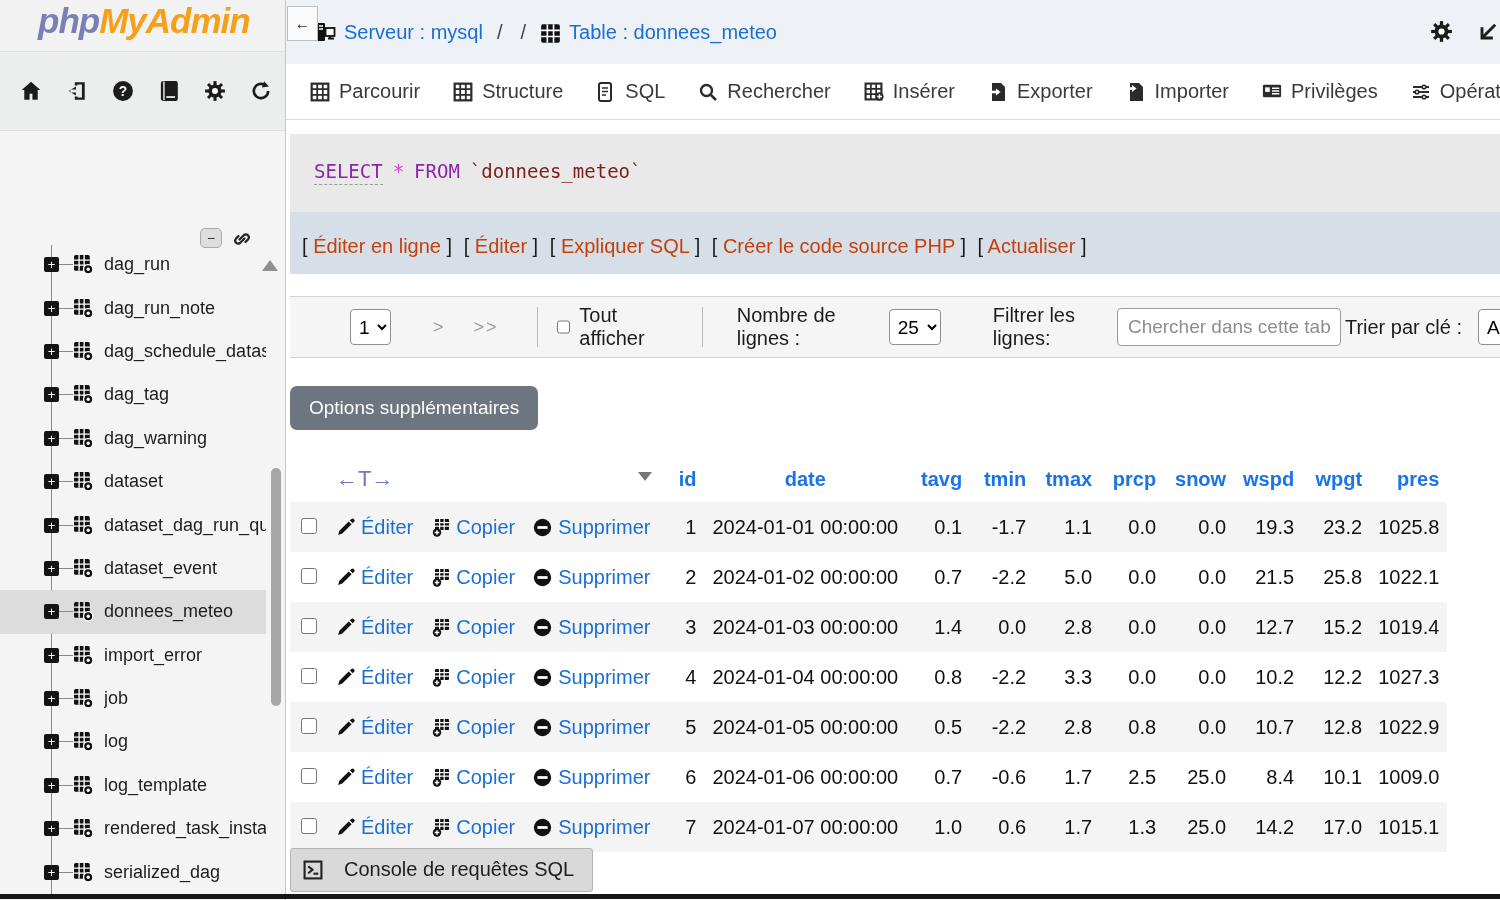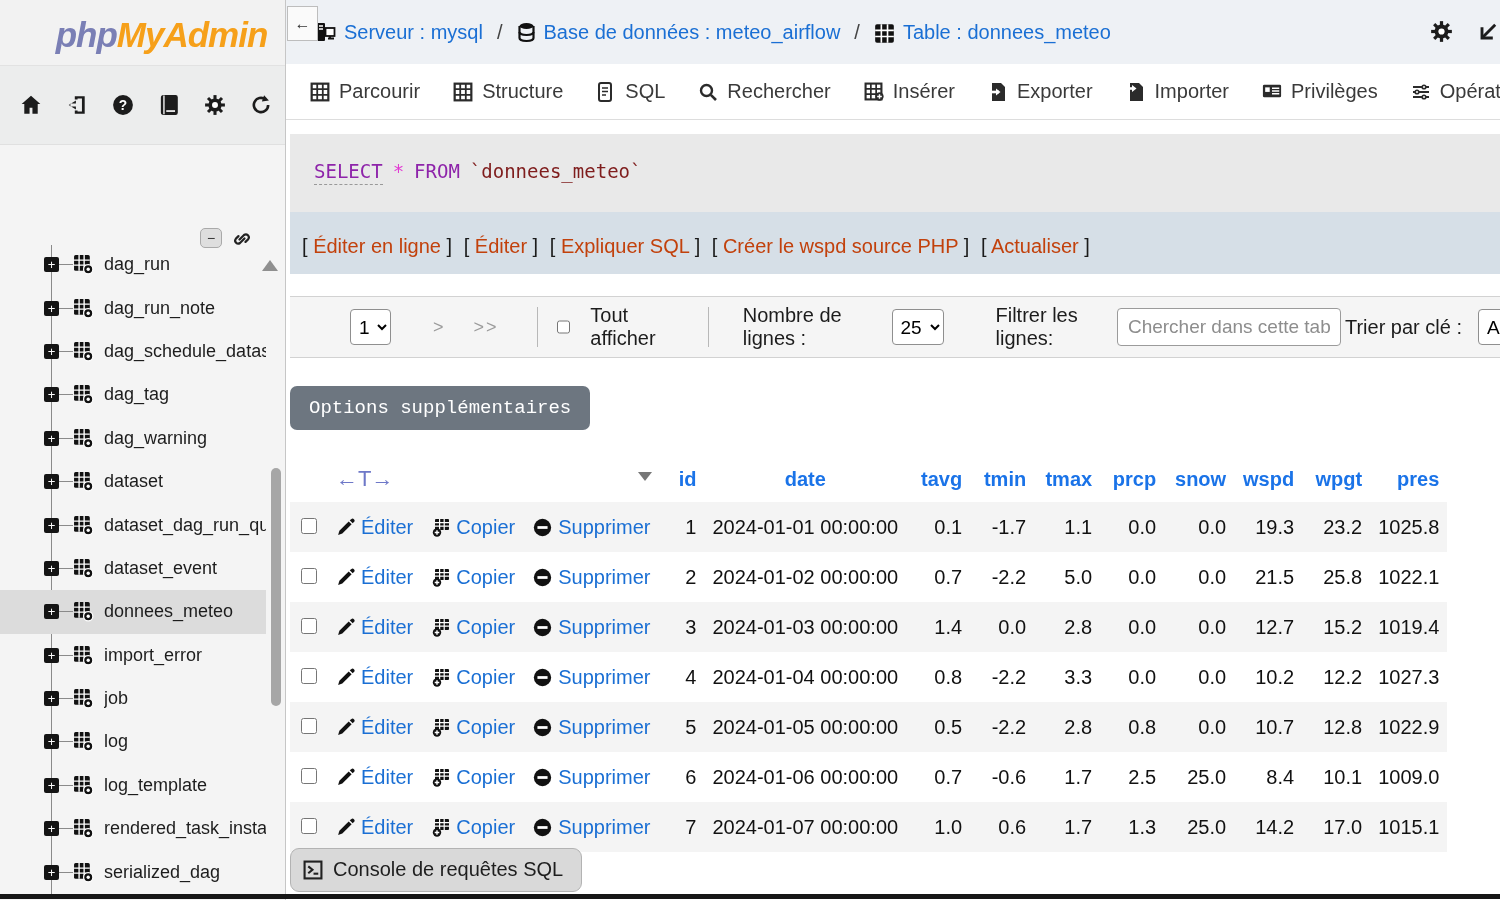--- a/index.html
+++ b/index.html
@@ -1,21 +1,21 @@
 <!DOCTYPE html>
 <html><head>
 <meta charset="utf-8">
 <style>
   * { box-sizing: border-box; margin: 0; padding: 0; }
   html,body { width:1500px; height:900px; overflow:hidden; }
   body { font-family:"Liberation Sans", sans-serif; background:#fff; display:flex; position:relative; }
 
   
   .sidebar { width:286px; height:900px; background:#f4f4f4; border-right:1px solid #c6c6c6; position:relative; flex:none; }
-  .logo-area { background:#f2f2f2; padding:15px 0 10px 38px; border-bottom:1px solid #e2e2e2;text-align:center; }
+  .logo-area { background:#f2f2f2; padding:1px 0 10px 38px; border-bottom:1px solid #e2e2e2; }
   .logo { font-size:35px; font-style:italic; font-weight:bold; letter-spacing:-1px; }
   .logo .php { color:#7a7fb5; }
   .logo .myadmin { color:#f6a01a; }
   .side-icons { background:#eceded; display:flex; align-items:center; gap:24px; padding:28px 0 28px 20px; border-bottom:1px solid #e0e0e0; }
   .side-icons .icon { width:22px; height:22px; display:inline-flex; align-items:center; justify-content:center; cursor:pointer; }
   .side-tabs { display:flex; gap:6px; margin:14px 0 0 8px; }
   .side-tabs button { font-family:inherit; font-size:18px; color:#222; background:#f7f7f7; border:1px solid #b9b9b9; border-radius:8px; padding:9px 14px; cursor:pointer; }
   .tree-tools { position:absolute; top:228px; right:34px; display:flex; align-items:center; gap:9px; }
   .minus-btn { width:22px; height:20px; background:#dedede; border:1px solid #a9a9a9; border-radius:5px; font-size:14px; color:#333; display:flex; align-items:center; justify-content:center; cursor:pointer; }
   .scroll-up { position:absolute; top:260px; right:7px; width:0; height:0; border-left:8px solid transparent; border-right:8px solid transparent; border-bottom:11px solid #8f8f8f; }
@@ -58,49 +58,49 @@
   .prof-links a { color:#c2410c; text-decoration:none; cursor:pointer; }
   .prof-links .grp { margin-right:6px; }
 
   .pagebar { margin:22px 0 0 4px; height:62px; background:#f5f5f5; border-top:1px solid #d2d2d2; border-bottom:1px solid #d2d2d2; display:flex; align-items:center; font-size:20px; color:#1c1c1c; overflow:hidden; }
   .pagebar select { font-family:inherit; font-size:19px; height:36px; border:1px solid #8f8f8f; border-radius:4px; background:#fff; padding:0 4px; }
   .page-select { margin-left:60px; width:46px; }
   .pg-arrow { color:#9b9b9b; font-size:18px; letter-spacing:2px; cursor:default; }
   .pg-next { margin-left:42px; }
   .pg-last { margin-left:28px; }
   .vdiv { width:1px; height:40px; background:#b8b8b8; margin-left:38px; }
-  .showall { display:flex; align-items:center; gap:20px; margin-left:20px; }
+  .showall { display:flex; align-items:center; gap:9px; margin-left:20px; }
   .showall input { width:16px; height:16px; }
   .rows-label { margin-left:34px; }
   .rows-select { margin-left:18px; width:58px; }
   .filter-label { margin-left:52px; }
   .filter-input { margin-left:8px; width:224px; height:38px; border:1px solid #9b9b9b; border-radius:4px; font-family:inherit; font-size:19px; padding:0 10px; color:#333; }
   .filter-input::placeholder { color:#8d8d8d; }
   .sort-label { margin-left:4px; white-space:nowrap; }
   .sort-select { margin-left:16px; width:52px; margin-right:-30px; flex:none; }
 
-  .options-btn { margin:28px 0 0 4px; background:#6d7680; color:#fff; border:none; border-radius:7px; font-family:Liberation Mono, monospace; font-size:19px; padding:11px 19px; cursor:pointer; }
+  .options-btn { margin:28px 0 0 4px; background:#6d7680; color:#fff; border:none; border-radius:7px; font-family:Liberation Sans, sans-serif; font-size:19px; padding:11px 19px; cursor:pointer; }
 
   table.results { margin:26px 0 0 4px; border-collapse:collapse; font-size:20px; color:#111; }
   table.results th, table.results td { padding:0 8px; height:50px; white-space:nowrap; }
   table.results thead th { height:46px; font-weight:bold; color:#1a73e8; cursor:pointer; }
   table.results tbody tr:nth-child(odd) { background:#f4f4f4; }
   th.actions-h { text-align:left; position:relative; }
   .transpose { color:#6e78c8; font-size:22px; font-weight:normal; cursor:pointer; }
   .sort-tri { position:absolute; right:6px; top:16px; width:0; height:0; border-left:7px solid transparent; border-right:7px solid transparent; border-top:9px solid #777; }
   th.num, td.num { text-align:right; }
   th.col-date, td.c-date { text-align:center; }
   td.c-check { text-align:center; }
   td.c-check input { width:16px; height:16px; }
   .rowlinks { display:flex; align-items:center; gap:8px; }
   .rowlinks a { color:#1a6fd4; text-decoration:none; display:inline-flex; align-items:center; gap:6px; cursor:pointer; }
   .rowlinks a + a { margin-left:10px; }
   .rowlinks .icon { width:19px; height:19px; display:inline-flex; }
 
-  .console-bar { position:absolute; left:4px; bottom:8px; background:#d9d9d9; border:1px solid #b3b3b3; border-radius:9px; display:flex; align-items:center; gap:10px; padding:9px 18px 10px 12px; font-size:20px; color:#1e1e1e; cursor:pointer; z-index:30; }
+  .console-bar { position:absolute; left:4px; bottom:8px; background:#d9d9d9; border:1px solid #b3b3b3; border-radius:3px; display:flex; align-items:center; gap:21px; padding:9px 18px 10px 12px; font-size:20px; color:#1e1e1e; cursor:pointer; z-index:30; }
   .bottom-strip { position:absolute; left:0; bottom:1px; width:1500px; height:5px; background:#161616; z-index:40; }
   .icon svg { display:block; }
 </style>
 </head>
 <body>
 
 <aside class="sidebar">
   <div class="logo-area">
     <span class="logo"><span class="php">php</span><span class="myadmin">MyAdmin</span></span>
   </div>
@@ -369,30 +369,20 @@
             <svg width="20" height="22" viewBox="0 0 20 22">
               <rect x="1" y="1" width="8" height="18" rx="1" fill="#111"></rect>
               <path d="M3 4h4M3 7h4" stroke="#fff" stroke-width="1.3"></path>
               <rect x="9.5" y="6" width="9" height="8" fill="#fff" stroke="#111" stroke-width="1.8"></rect>
               <path d="M12 16.5h6M14 14v2.5" stroke="#111" stroke-width="1.8"></path>
             </svg>
           </span>
           <span>Serveur : mysql</span>
         </span>
         <span class="sep">/</span>
-    <span class="crumb">
-          <span class="icon">
-            <svg width="19" height="22" viewBox="0 0 18 22">
-              <ellipse cx="9" cy="4" rx="7" ry="3" fill="#111"></ellipse>
-              <path d="M2 4v6c0 1.7 3.1 3 7 3s7-1.3 7-3V4" fill="none" stroke="#111" stroke-width="2.2"></path>
-              <path d="M2 10v6c0 1.7 3.1 3 7 3s7-1.3 7-3v-6" fill="none" stroke="#111" stroke-width="2.2"></path>
-            </svg>
-          </span>
-          <span>Base de données : meteo_airflow</span>
-        </span>
         <span class="sep">/</span>
     <span class="crumb">
           <span class="icon">
             <svg width="21" height="21" viewBox="0 0 18 18">
               <rect x="1" y="1" width="16" height="16" rx="1.5" fill="#111"></rect>
               <path d="M1 6.3h16M1 11.6h16M6.3 1v16M11.6 1v16" stroke="#fff" stroke-width="1.4"></path>
             </svg>
           </span>
           <span>Table : donnees_meteo</span>
         </span>
@@ -520,21 +510,21 @@
             </g>
           </svg>
         </span>
         <span>Opérations</span>
     </span>
     </div>
 
   <div class="query-box"><span class="tok keyword u">SELECT</span><span class="tok star">*</span><span class="tok keyword">FROM</span><span class="tok ident">`donnees_meteo`</span></div>
 
   <div class="profiling">
-    <div class="prof-links"><span class="grp">[ <a>Éditer en ligne</a> ]</span> <span class="grp">[ <a>Éditer</a> ]</span> <span class="grp">[ <a>Expliquer SQL</a> ]</span> <span class="grp">[ <a>Créer le wspd source PHP</a> ]</span> <span class="grp">[ <a>Actualiser</a> ]</span></div>
+    <div class="prof-links"><span class="grp">[ <a>Éditer en ligne</a> ]</span> <span class="grp">[ <a>Éditer</a> ]</span> <span class="grp">[ <a>Expliquer SQL</a> ]</span> <span class="grp">[ <a>Créer le code source PHP</a> ]</span> <span class="grp">[ <a>Actualiser</a> ]</span></div>
   </div>
 
   <div class="pagebar">
     <select class="page-select"><option>1</option></select>
     <span class="pg-arrow pg-next">&gt;</span>
     <span class="pg-arrow pg-last">&gt;&gt;</span>
     <span class="vdiv"></span>
     <label class="showall">
       <input type="checkbox" style="">
       <span>Tout afficher</span>

